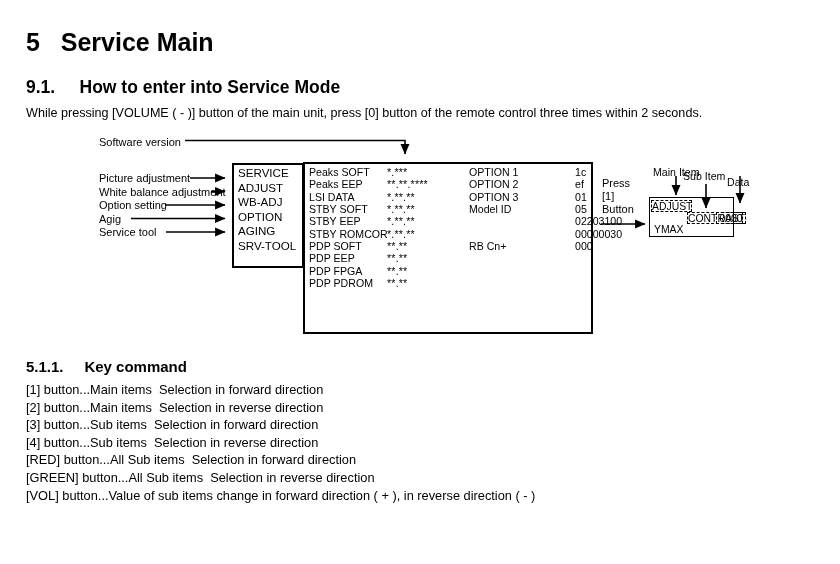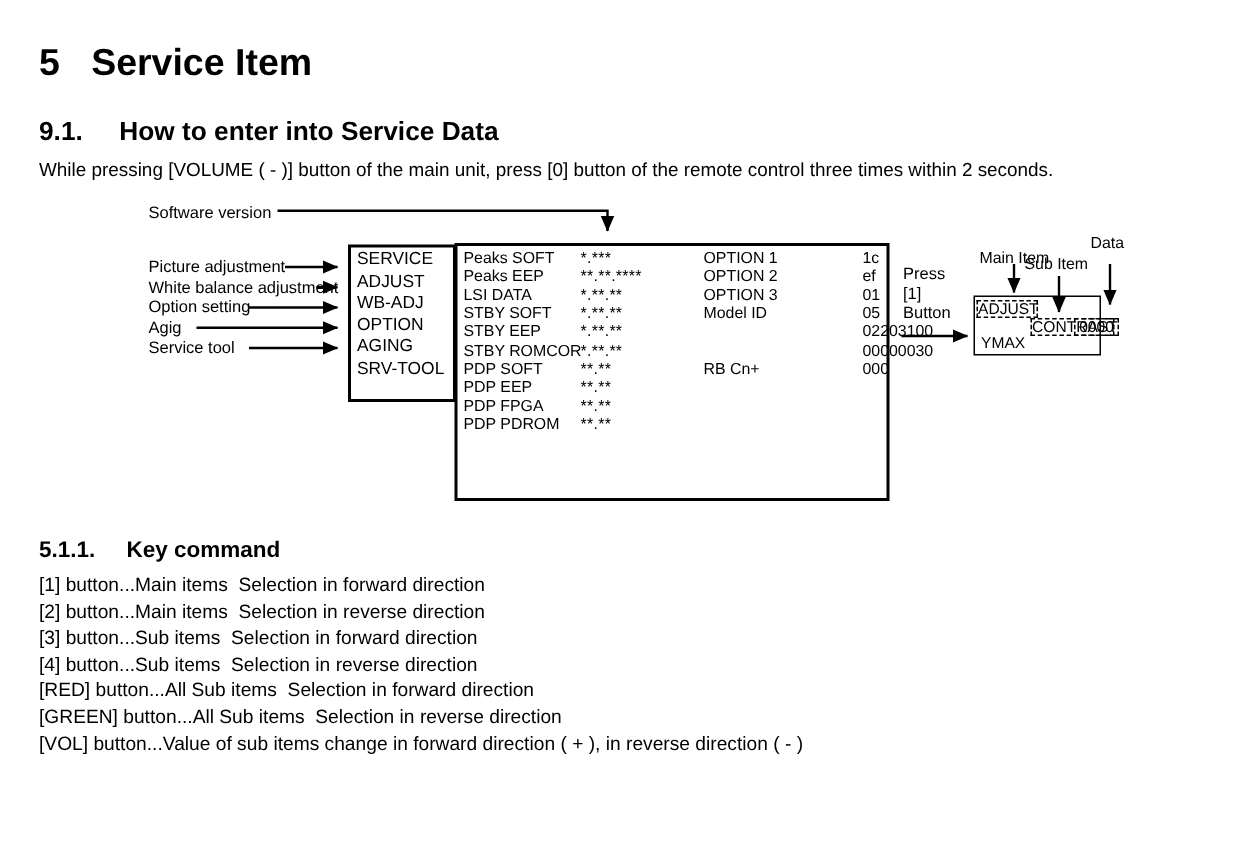--- a/index.html
+++ b/index.html
@@ -160,23 +160,23 @@
     white-space: pre;
   }
 
   svg.lines { position: absolute; left: 0; top: 0; width: 840px; height: 345px; overflow: visible; }
 </style>
 </head>
 <body>
 
 <div class="page">
 
-  <div class="h1"><span>5</span>&nbsp;&nbsp;&nbsp;<span>Service Item</span></div>
-
-  <div class="h2"><span>9.1.</span>&nbsp;&nbsp;&nbsp;&nbsp;&nbsp;<span>How to enter into Service Data</span></div>
+  <div class="h1"><span>5</span>&nbsp;&nbsp;&nbsp;<span>Service Main</span></div>
+
+  <div class="h2"><span>9.1.</span>&nbsp;&nbsp;&nbsp;&nbsp;&nbsp;<span>How to enter into Service Mode</span></div>
 
   <div class="intro">While pressing [VOLUME ( - )] button of the main unit, press [0] button of the remote control three times within 2 seconds.</div>
 
   <div class="diagram">
 
     <svg class="lines">
       <defs>
         <marker id="ah" markerWidth="7" markerHeight="7" refX="6.2" refY="3" orient="auto">
           <path d="M0,0.2 L6.5,3 L0,5.8 Z" fill="#000"></path>
         </marker>
@@ -243,21 +243,21 @@
     </div>
 
     <div class="press-label">
       <div>Press</div>
       <div>[1]</div>
       <div>Button</div>
     </div>
 
     <div class="callout-label" style="left:653px; top:166px;">Main Item</div>
     <div class="callout-label" style="left:683px; top:170px;text-align:right;">Sub Item</div>
-    <div class="callout-label" style="left:727px; top:156px;">Data</div>
+    <div class="callout-label" style="left:727px; top:176px;">Data</div>
 
     <div class="lcd-box"></div>
     <div class="dashbox" style="left:651px; top:200px; width:41px; height:12px;">ADJUST</div>
     <div class="dashbox" style="left:687px; top:211.5px; width:56px; height:12px;">CONTRAST</div>
     <div class="dashbox" style="left:716px; top:211.5px; width:30px; height:12px;">0000</div>
     <div class="lcd-line" style="left:654px; top:224px;">YMAX</div>
 
   </div>
 
   <div class="h3"><span>5.1.1.</span>&nbsp;&nbsp;&nbsp;&nbsp;&nbsp;<span>Key command</span></div>

